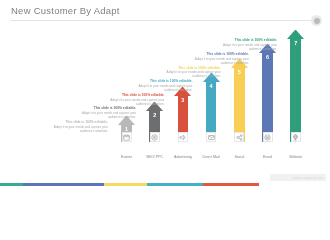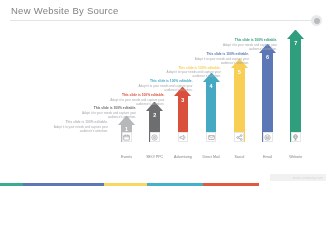--- a/index.html
+++ b/index.html
@@ -153,21 +153,21 @@
     color: #d4d5d7;
     letter-spacing: 0.2px;
   }
 </style>
 </head>
 <body>
 
 <div id="slide">
 
   <div id="header">
-    <div id="title">New Website By Source</div>
+    <div id="title">New Customer By Adapt</div>
     <div id="header-rule"></div>
     <div id="header-dot"></div>
   </div>
 
   <div id="plot">
       <div class="col" style="left: 118px; width: 17px; height: 26px;">
         <div class="arrow" style="height: 26px;">
           <div class="arrow-head" style="border-left-width: 8.5px; border-right-width: 8.5px; border-bottom-width: 9px; border-bottom-color: rgb(182, 184, 186);"></div>
           <div class="arrow-body" style="width: 10.5px; height: 17px; background: rgb(182, 184, 186);">
             <div class="arrow-num" style="top: 1px;">1</div>

